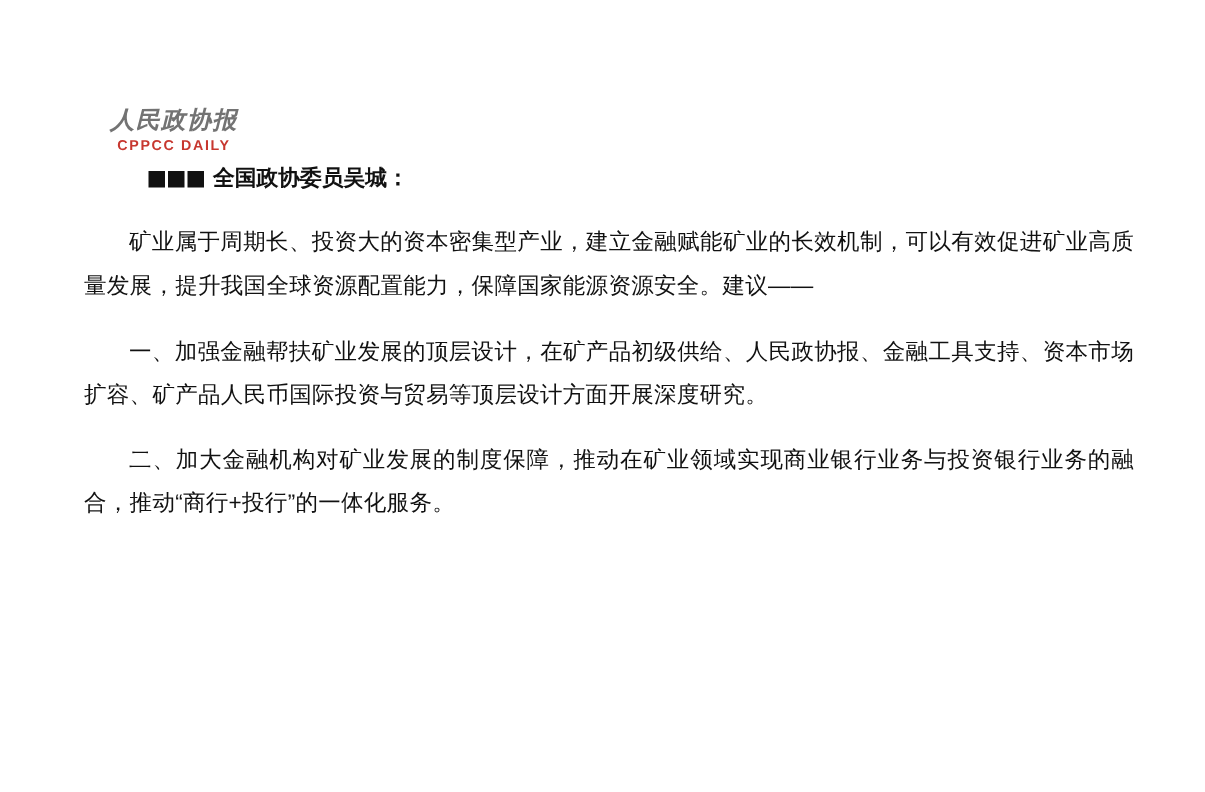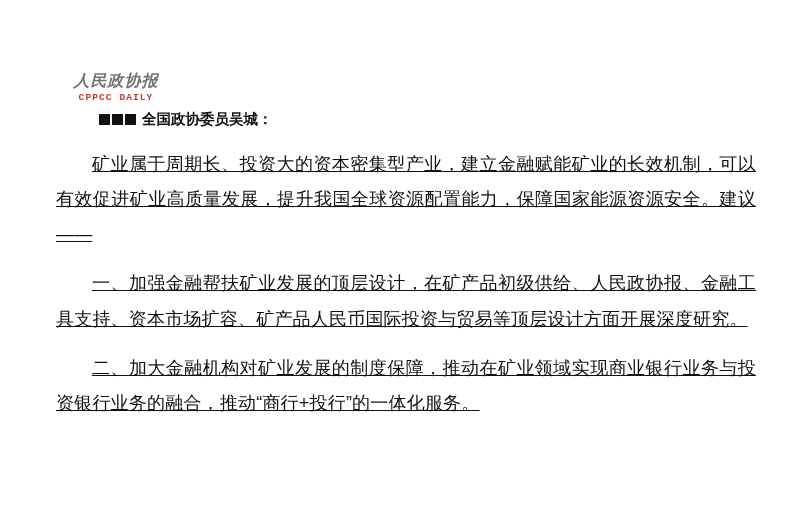--- a/index.html
+++ b/index.html
@@ -33,21 +33,21 @@
     font-size: 16px;
     font-weight: bold;
     color: #737373;
     letter-spacing: 1px;
     font-style: italic;
     line-height: 1.1;
     white-space: nowrap;
   }
   .masthead-sub {
     margin-top: 2px;
-    font-family: Liberation Mono, monospace;
+    font-family: Liberation Sans, sans-serif;
     font-size: 9.5px;
     font-weight: bold;
     color: #c7372f;
     letter-spacing: 1.1px;
     white-space: nowrap;
   }
   .content {
     position: absolute;
     left: 56px;
     top: 108px;
@@ -74,27 +74,26 @@
     height: 11px;
     background: #111111;
   }
   .headline {
     font-size: 14.5px;
     font-weight: bold;
     line-height: 1.6;
     margin: 0 0 18px 6px;
   }
   p.body-para {
-    font-size: 18px;
+    font-size: 15px;
     line-height: 1.95;
     margin: 0 0 14px 0;
     text-align: justify;
     text-indent: 2em;
     letter-spacing: 0.2px;
-    text-decoration: underline;
   }
 </style>
 </head>
 <body>
 
 <div class="page">
 
   <div class="masthead">
     <div class="masthead-title">人民政协报</div>
     <div class="masthead-sub">CPPCC DAILY</div>

